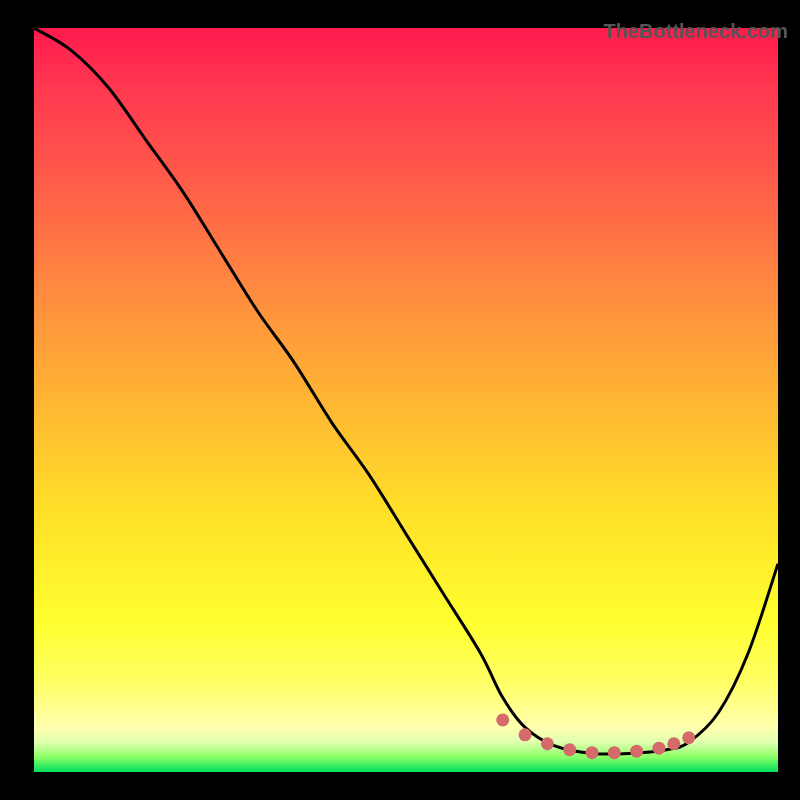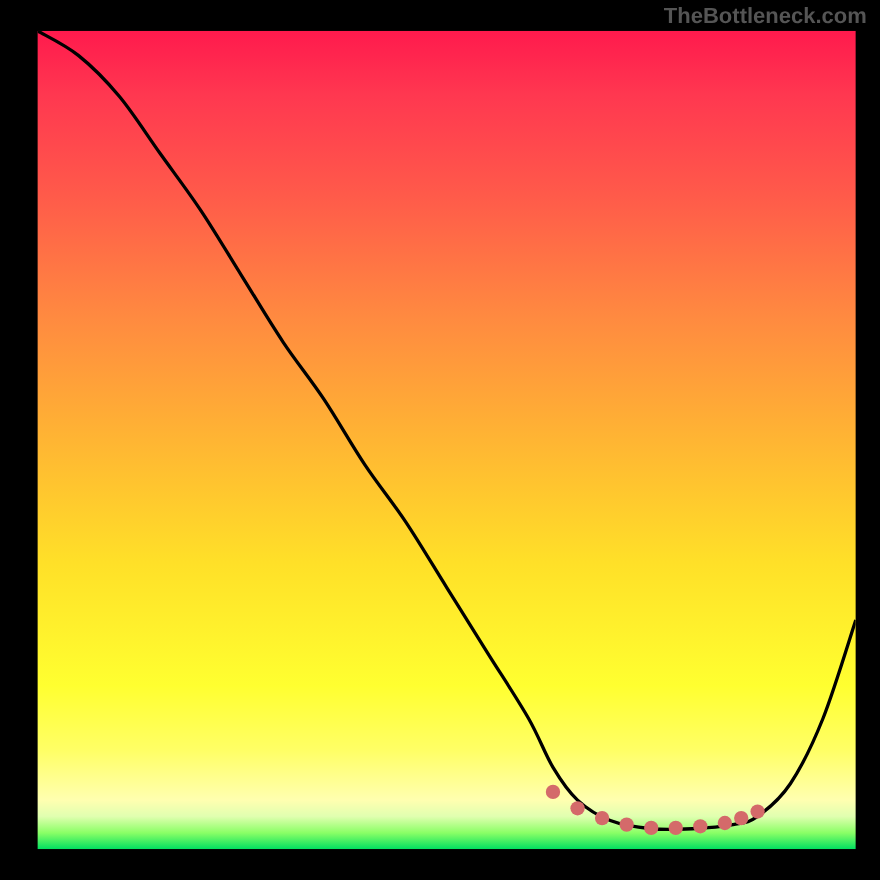--- a/index.html
+++ b/index.html
@@ -1,20 +1,20 @@
 <!DOCTYPE html>
 <html><head>
 <meta charset="utf-8">
 <style>
   * { margin: 0; padding: 0; box-sizing: border-box; }
   html, body { width: 800px; height: 800px; background: #000; overflow: hidden; }
   .container { position: relative; width: 800px; height: 800px; background: #000; }
   .watermark {
     position: absolute;
-    top: 4px;
+    top: 20px;
     right: 12px;
     font-family: Arial, sans-serif;
     font-size: 20px;
     font-weight: bold;
     color: #555;
     z-index: 10;
   }
   .plot-area {
     position: absolute;
     left: 34px;

